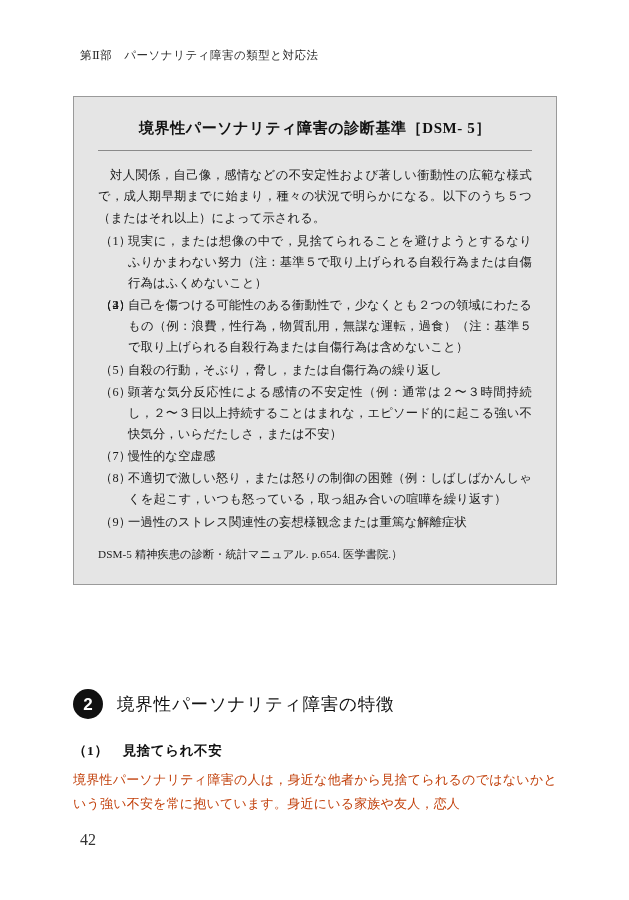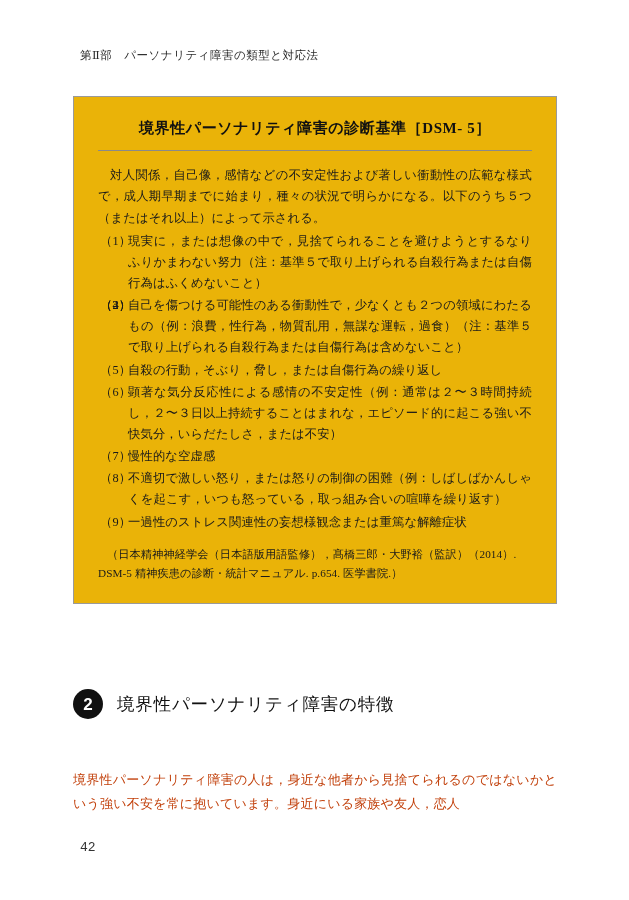--- a/index.html
+++ b/index.html
@@ -31,21 +31,21 @@
     color: #2a2a2a;
     white-space: nowrap;
   }
   .criteria-box {
     position: absolute;
     top: 96px;
     left: 73px;
     width: 484px;
     box-sizing: border-box;
     border: 1px solid #9a9a9a;
-    background: #eab308;
+    background: #e5e5e5;
     padding: 20px 24px 20px 24px;
   }
   .box-title {
     text-align: center;
     font-size: 15px;
     font-weight: bold;
     letter-spacing: 0.6px;
     line-height: 1.55;
     color: #111;
   }
@@ -151,24 +151,23 @@
     text-align: justify;
     color: #c2410c;
   }
   .para .first {
     text-indent: 13px;
   }
   .folio {
     position: absolute;
     left: 80px;
     top: 831px;
-    font-size: 13px;
+    font-size: 16px;
     color: #333;
-    font-family: Liberation Mono, monospace;
-    margin-top: 9px;
+    font-family: Liberation Serif, serif;
   }
 </style>
 </head>
 <body>
 
 <div class="page">
 
   <div class="running-head">第Ⅱ部　パーソナリティ障害の類型と対応法</div>
 
   <div class="criteria-box">
@@ -209,30 +208,30 @@
         <span class="num">（8）</span>
         <span>不適切で激しい怒り，または怒りの制御の困難（例：しばしばかんしゃくを起こす，いつも怒っている，取っ組み合いの喧嘩を繰り返す）</span>
       </li>
       <li>
         <span class="num">（9）</span>
         <span>一過性のストレス関連性の妄想様観念または重篤な解離症状</span>
       </li>
     </ol>
 
     <div class="source">
-      <span class="s-first">（日本精神神経学会（日本語版用語監修），髙橋三郎・大野裕（監訳）（2014）.</span>
       <span>DSM-5 精神疾患の診断・統計マニュアル. p.654. 医学書院.）</span>
     </div>
   </div>
 
   <div class="section-head">
     <div class="sec-badge">2</div>
     <div class="sec-title">境界性パーソナリティ障害の特徴</div>
   </div>
 
+  <div class="sub-head">（1）　見捨てられ不安</div>
 
   <div class="para">
     <span class="first">境界性パーソナリティ障害の人は，身近な他者から見捨てられるのではないかという強い不安を常に抱いています。身近にいる家族や友人，恋人</span>
   </div>
 
   <div class="folio">42</div>
 
 </div>
 
 </body></html>

